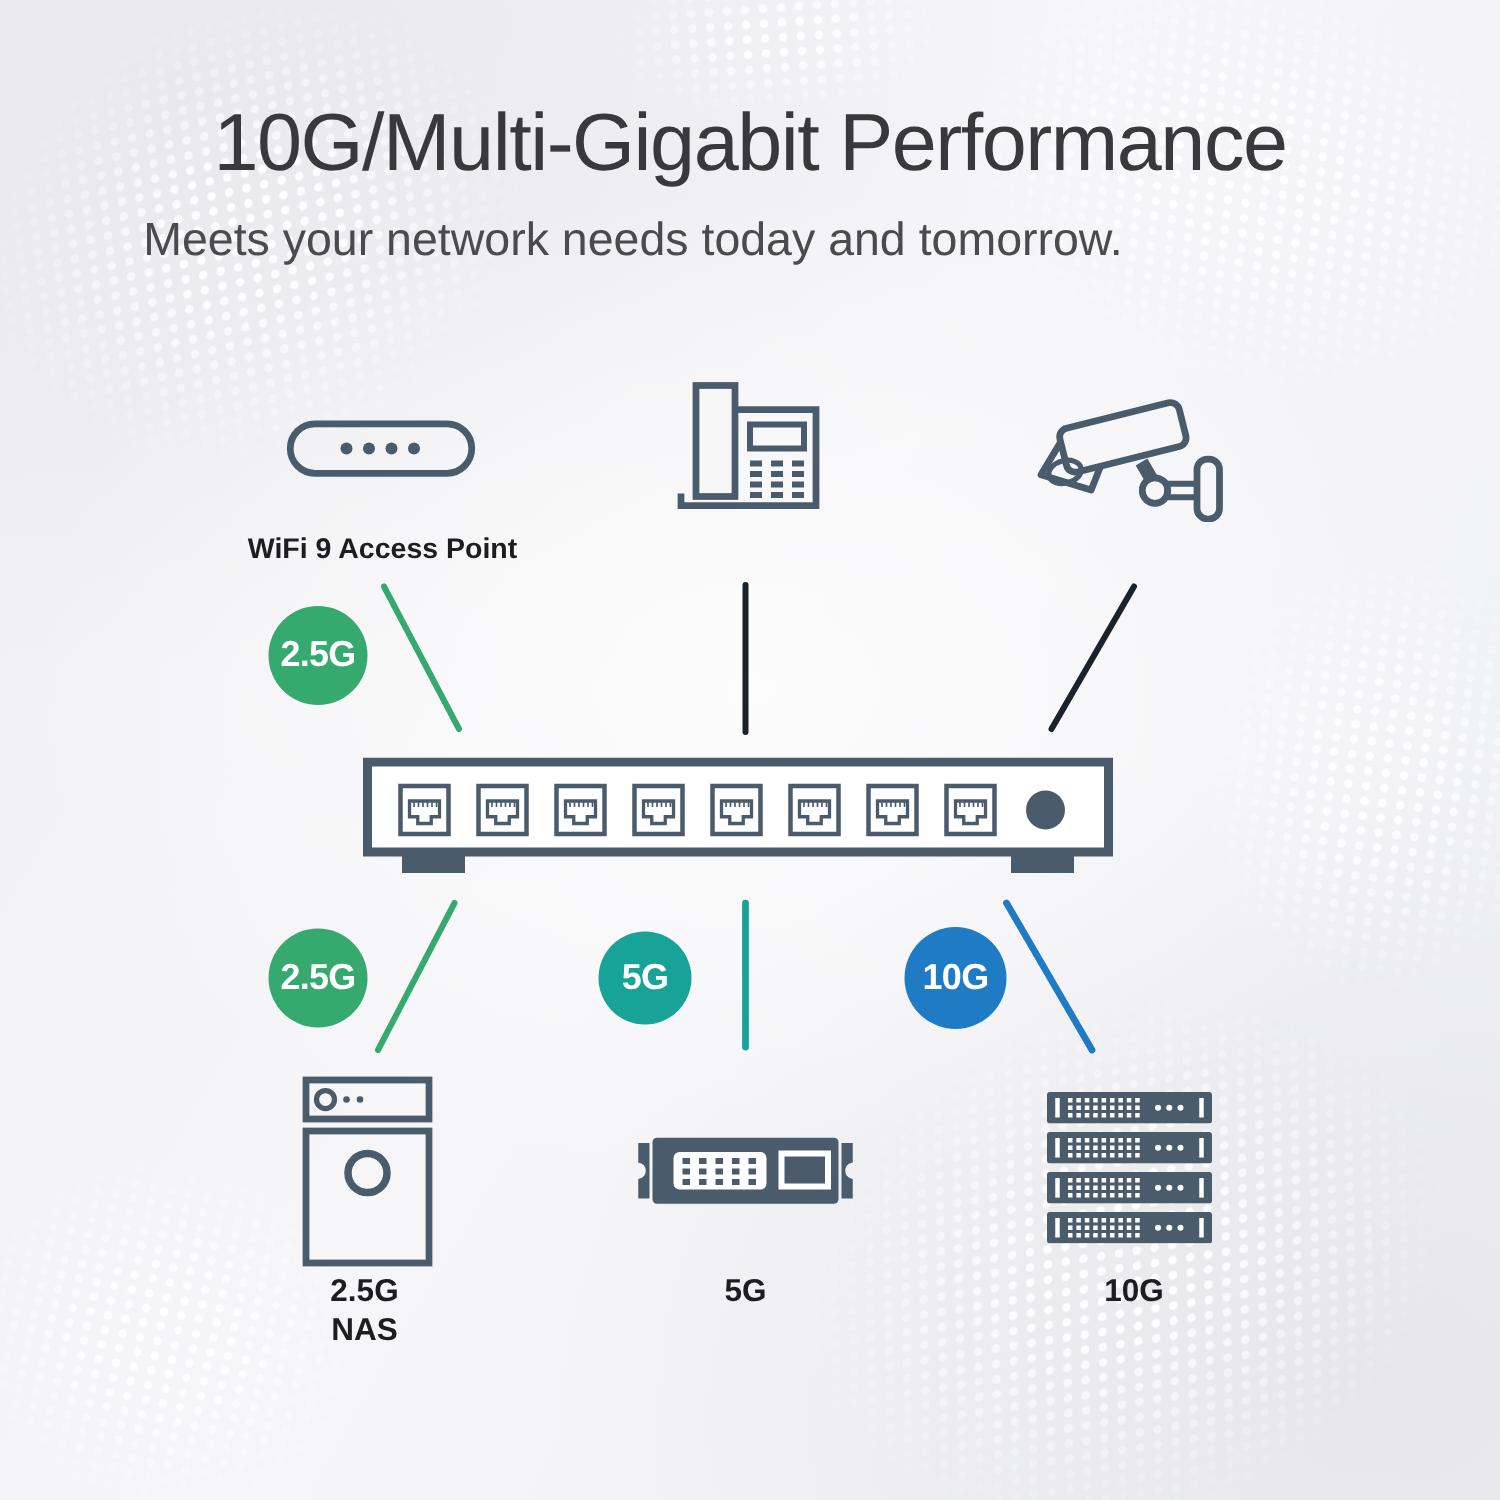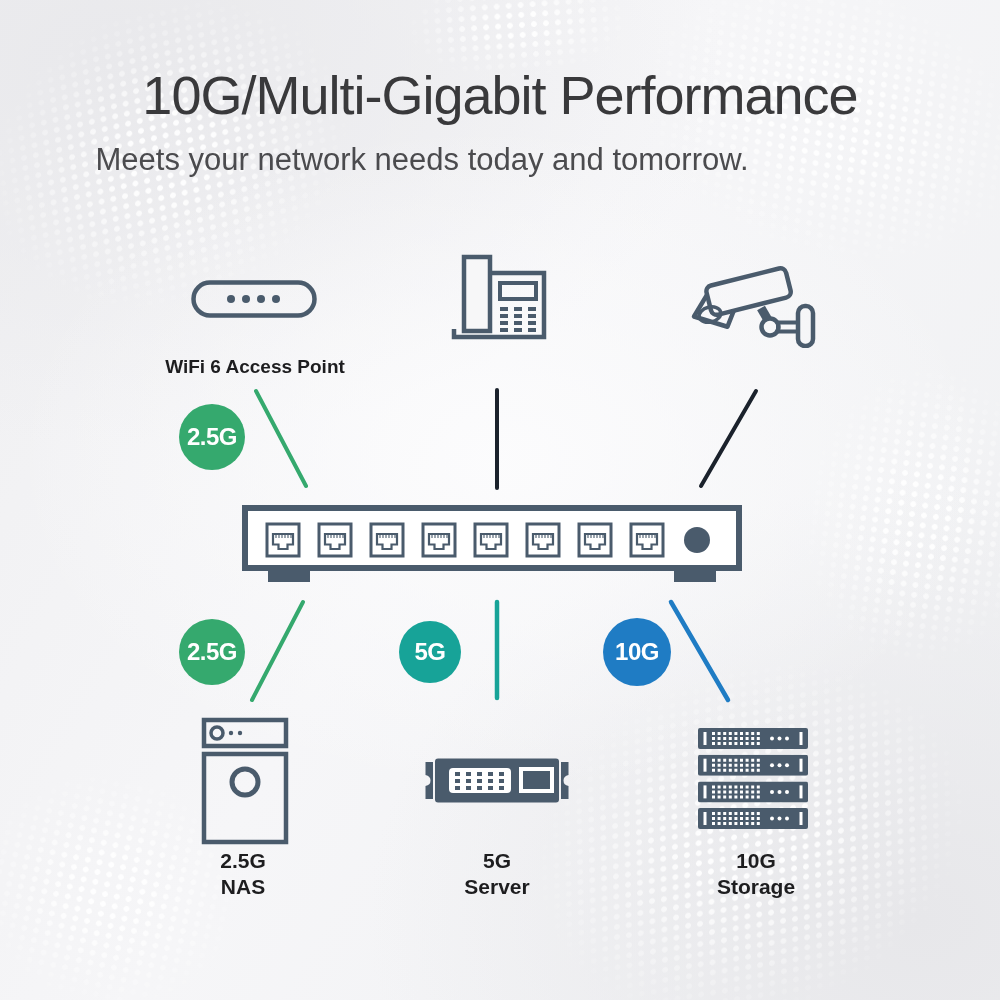--- a/index.html
+++ b/index.html
@@ -80,21 +80,21 @@
 
   <div class="icon" style="left:191px;top:280px;">
     <svg width="126" height="38" viewBox="0 0 126 38" fill="none">
       <rect x="2.5" y="2.5" width="121" height="33" rx="16.5" stroke="currentColor" stroke-width="4.5"></rect>
       <circle cx="40" cy="19" r="4" fill="currentColor"></circle>
       <circle cx="55" cy="19" r="4" fill="currentColor"></circle>
       <circle cx="70" cy="19" r="4" fill="currentColor"></circle>
       <circle cx="85" cy="19" r="4" fill="currentColor"></circle>
     </svg>
   </div>
-  <div class="dev-label" style="left:125px;top:356px;">WiFi 6 Access Point</div>
+  <div class="dev-label" style="left:125px;top:356px;">WiFi 9 Access Point</div>
 
   <div class="icon" style="left:440px;top:253px;">
     <svg width="110" height="92" viewBox="0 0 110 92" fill="none">
       <path d="M14,76 V84 H104 V20 H50" stroke="currentColor" stroke-width="4.5"></path>
       <rect x="24" y="4" width="26" height="74" stroke="currentColor" stroke-width="4.5" fill="#f7f7f8"></rect>
       <rect x="60" y="30" width="36" height="16" stroke="currentColor" stroke-width="4"></rect>
       <g fill="currentColor">
         <rect x="60" y="54" width="8" height="4"></rect>
           <rect x="74" y="54" width="8" height="4"></rect>
           <rect x="88" y="54" width="8" height="4"></rect>
@@ -206,21 +206,20 @@
           <rect x="42" y="29" width="5" height="4"></rect>
           <rect x="53" y="29" width="5" height="4"></rect>
           <rect x="64" y="29" width="5" height="4"></rect>
           <rect x="75" y="29" width="5" height="4"></rect>
       </g>
       <rect x="97" y="12" width="31" height="22" fill="none" stroke="#ffffff" stroke-width="4"></rect>
     </svg>
   </div>
   <div class="dev-label bottom" style="left:377px;top:848px;">
     <div>5G</div>
-    <div>Server</div>
   </div>
 
   <div class="icon" style="left:698px;top:728px;">
     <svg width="110" height="101" viewBox="0 0 110 101">
       <defs>
         <symbol id="rack-unit" viewBox="0 0 110 21">
           <rect x="0" y="0" width="110" height="21" rx="2" fill="currentColor"></rect>
           <rect x="5.5" y="4" width="3" height="13" fill="#ffffff"></rect>
           <rect x="101.5" y="4" width="3" height="13" fill="#ffffff"></rect>
           <g stroke="#ffffff" stroke-width="3" stroke-dasharray="3 2.6">
@@ -234,16 +233,15 @@
         </symbol>
       </defs>
       <use href="#rack-unit" x="0" y="0" width="110" height="21"></use>
       <use href="#rack-unit" x="0" y="26.7" width="110" height="21"></use>
       <use href="#rack-unit" x="0" y="53.4" width="110" height="21"></use>
       <use href="#rack-unit" x="0" y="80" width="110" height="21"></use>
     </svg>
   </div>
   <div class="dev-label bottom" style="left:636px;top:848px;">
     <div>10G</div>
-    <div>Storage</div>
   </div>
 
 </div>
 
 </body></html>

